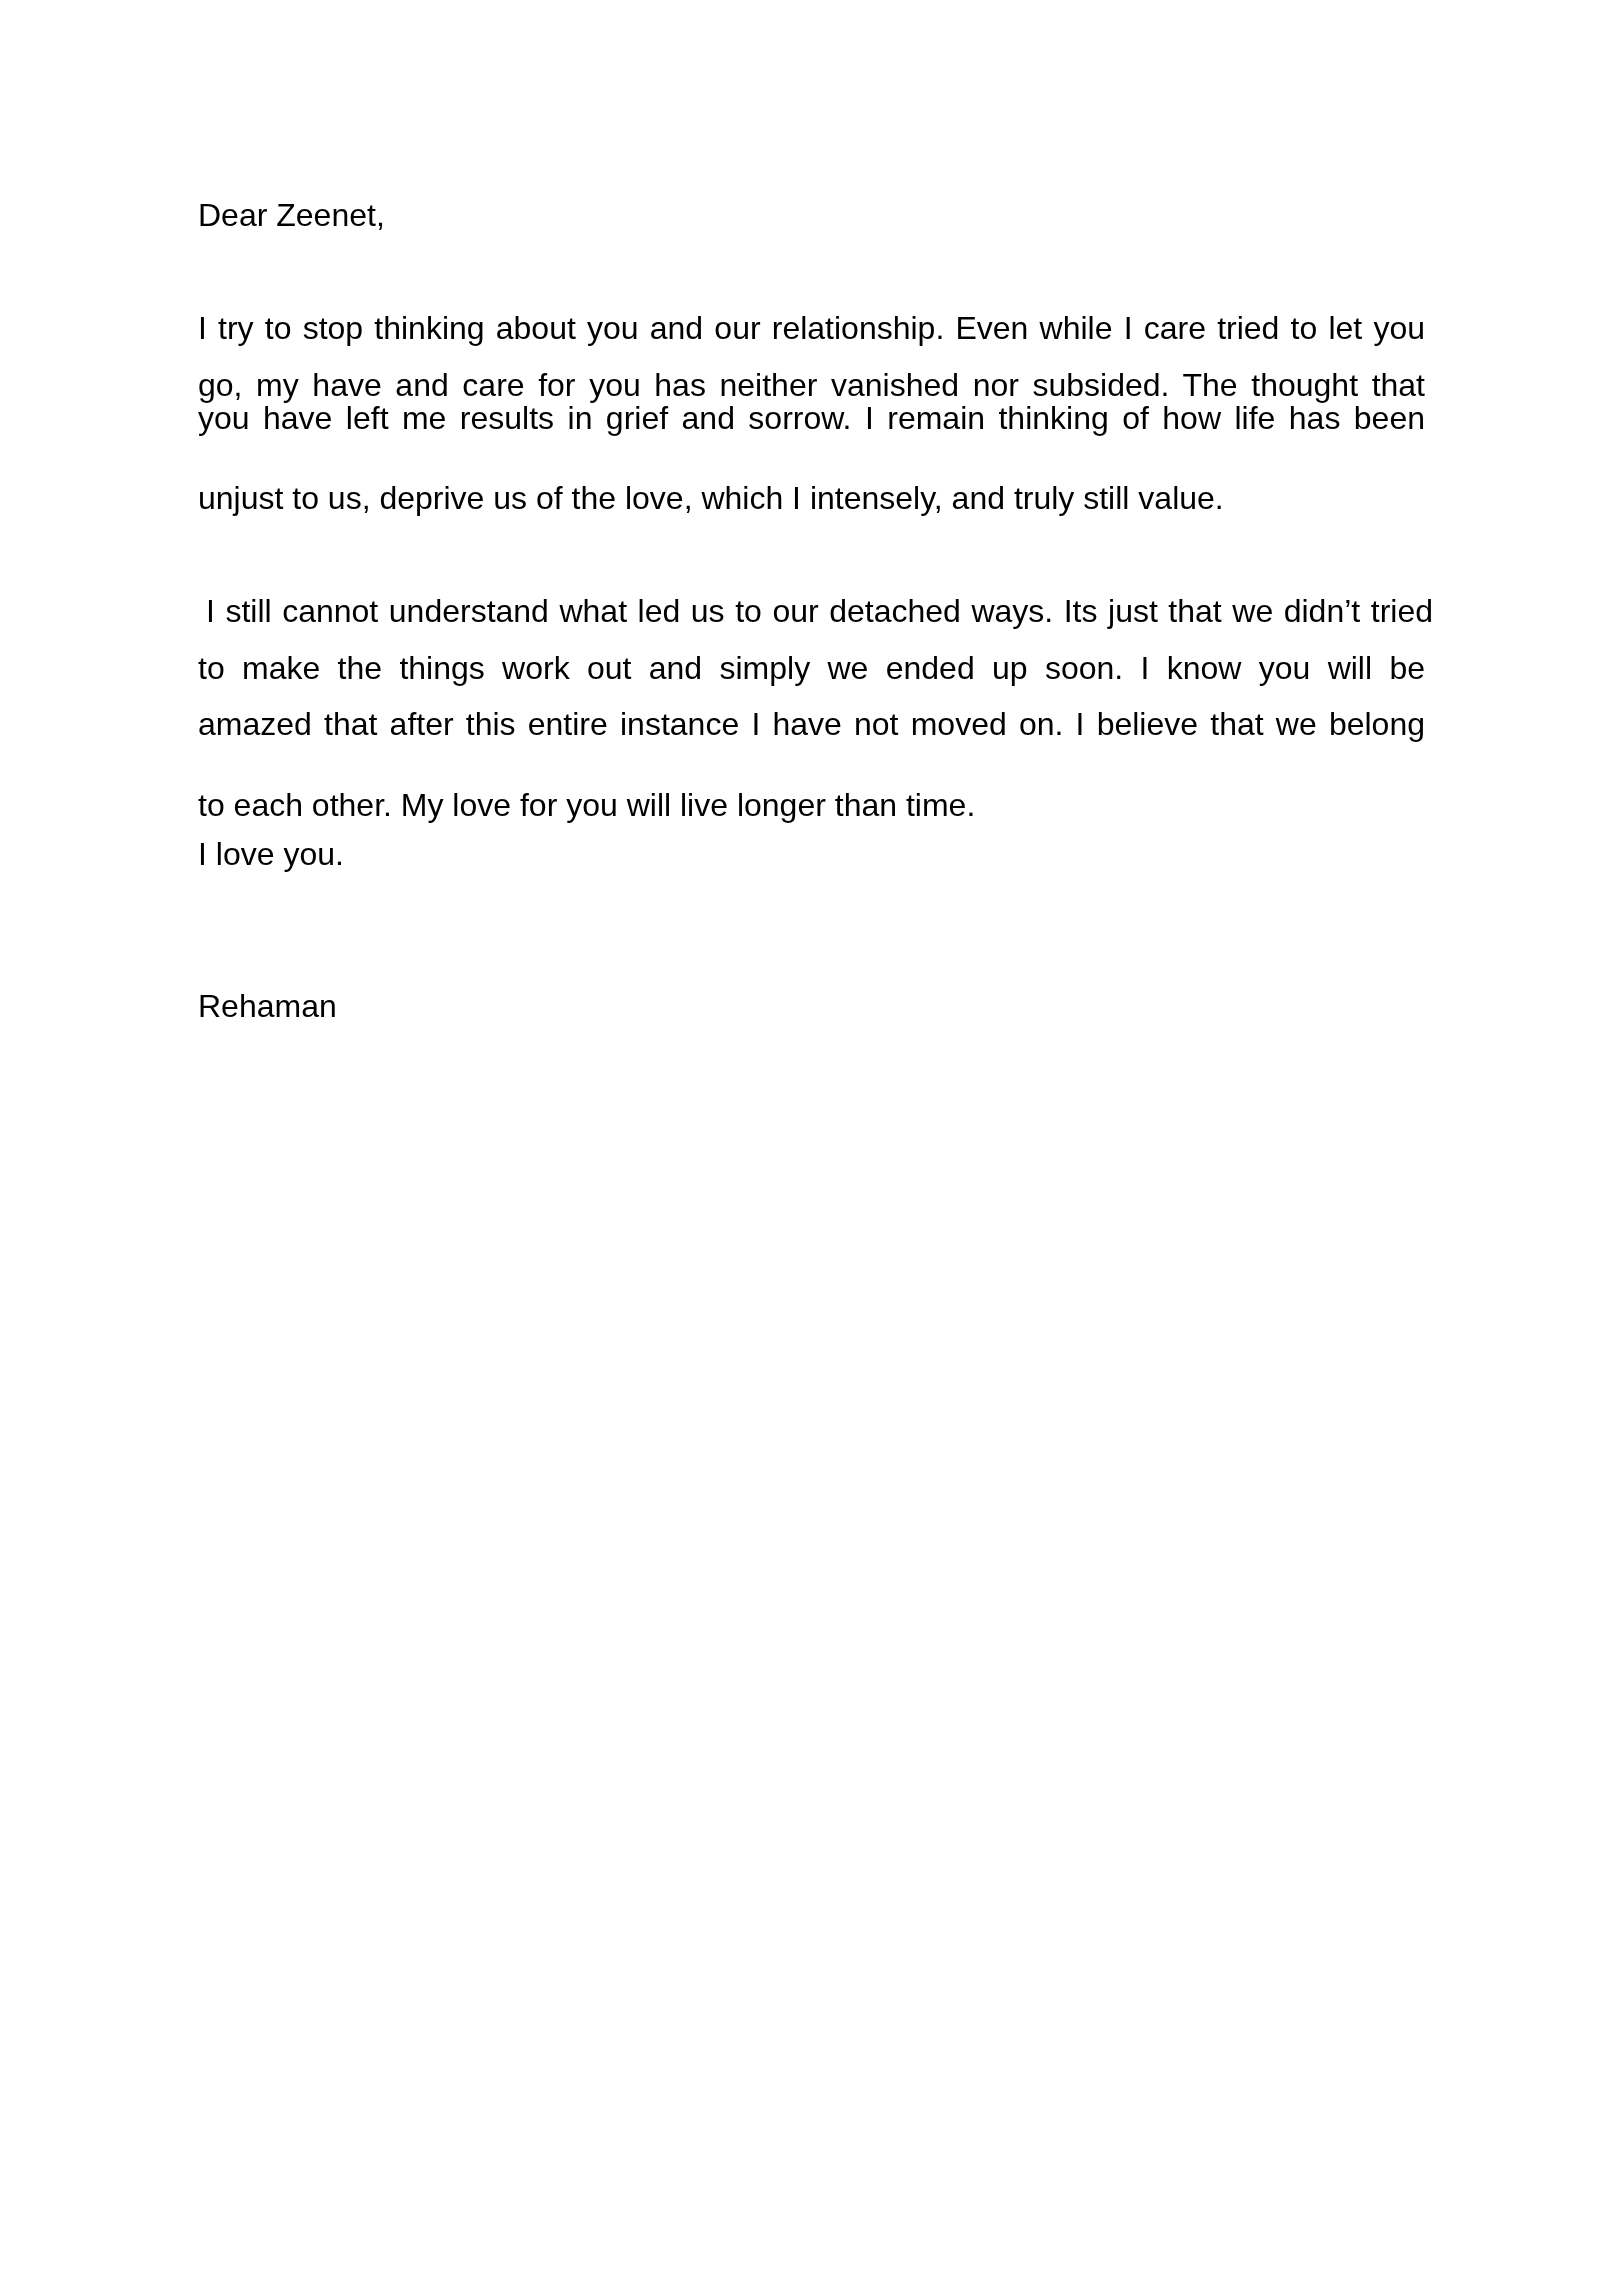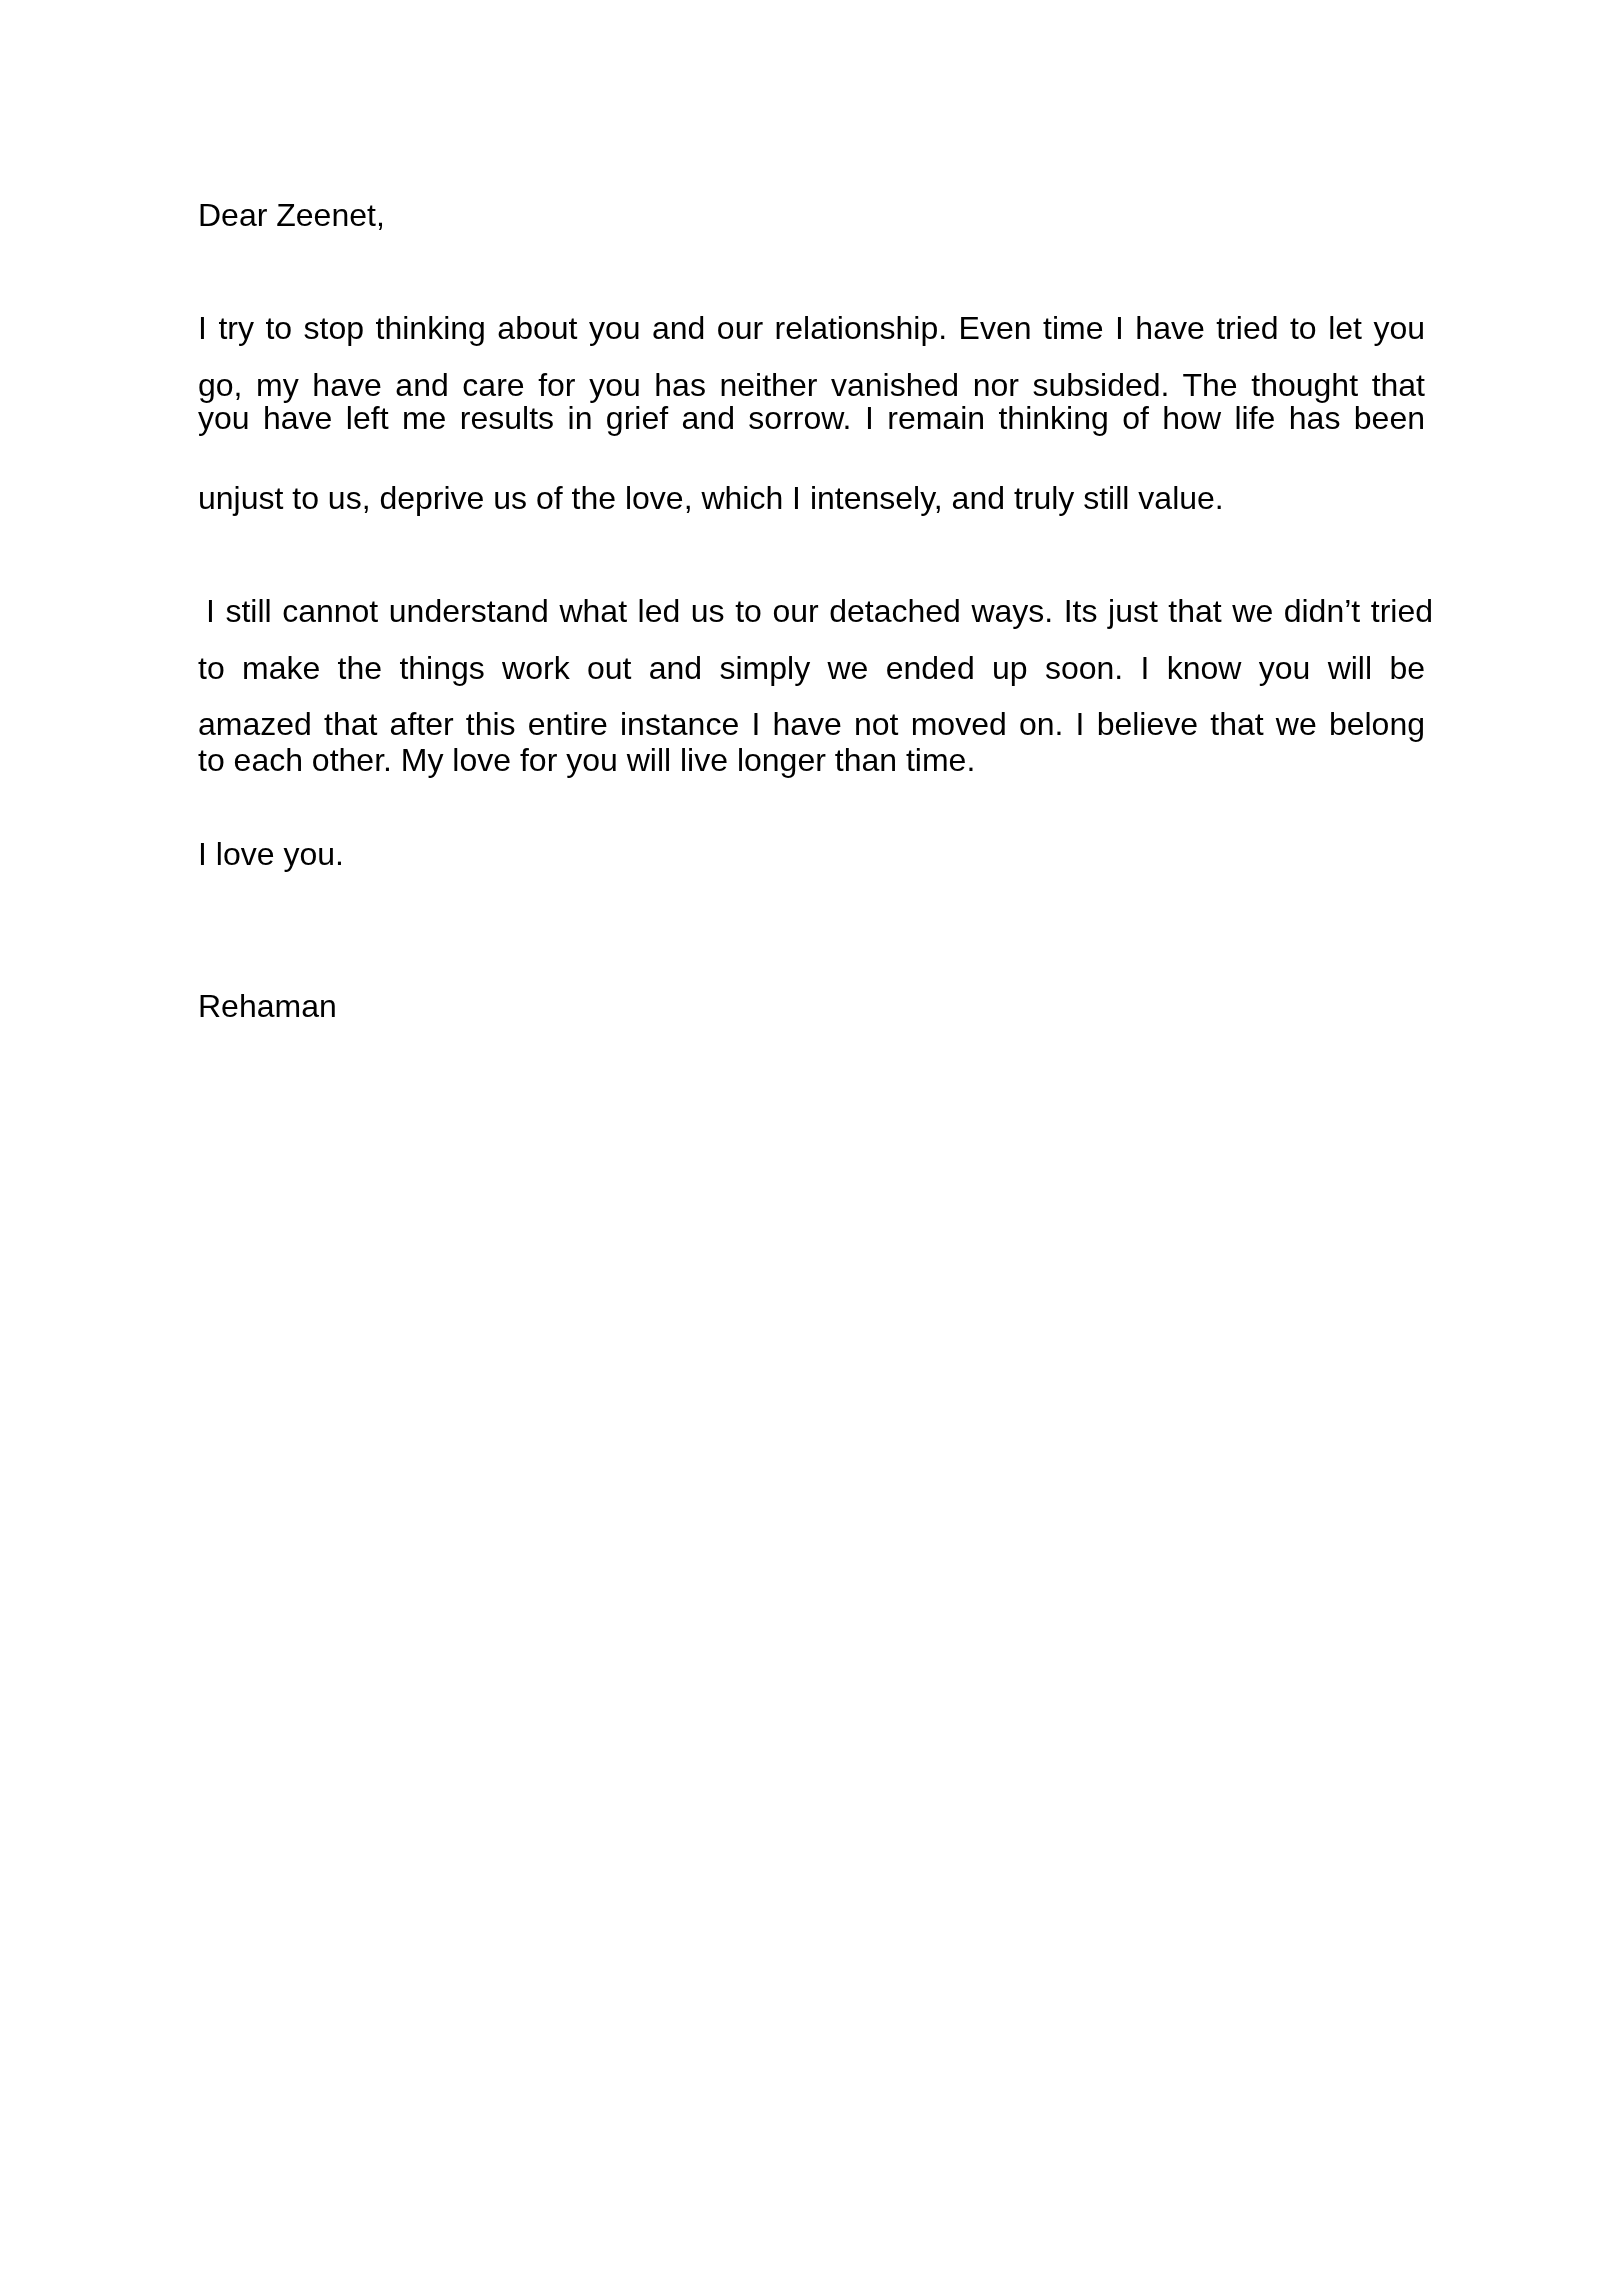--- a/index.html
+++ b/index.html
@@ -40,31 +40,31 @@
     }
   </style>
 </head>
 <body>
 
 <div class="page">
 
   <div class="line" style="top:187px;">Dear Zeenet,</div>
 
   <div>
-    <div class="line justified" style="top:300px;">I try to stop thinking about you and our relationship. Even time I have tried to let you</div>
+    <div class="line justified" style="top:300px;">I try to stop thinking about you and our relationship. Even while I care tried to let you</div>
     <div class="line justified" style="top:357px;">go, my have and care for you has neither vanished nor subsided. The thought that</div>
     <div class="line justified" style="top:390px;">you have left me results in grief and sorrow. I remain thinking of how life has been</div>
     <div class="line" style="top:470px;">unjust to us, deprive us of the love, which I intensely, and truly still value.</div>
   </div>
 
   <div>
     <div class="line justified" style="top:583px;margin-left:8px;">I still cannot understand what led us to our detached ways. Its just that we didn’t tried</div>
     <div class="line justified" style="top:640px;">to make the things work out and simply we ended up soon. I know you will be</div>
     <div class="line justified" style="top:696px;">amazed that after this entire instance I have not moved on. I believe that we belong</div>
-    <div class="line" style="top:732px;">to each other. My love for you will live longer than time.</div>
+    <div class="line" style="top:777px;">to each other. My love for you will live longer than time.</div>
   </div>
 
   <div class="line" style="top:826px;">I love you.</div>
 
   <div class="line" style="top:978px;">Rehaman</div>
 
 </div>
 
 
 </body></html>

